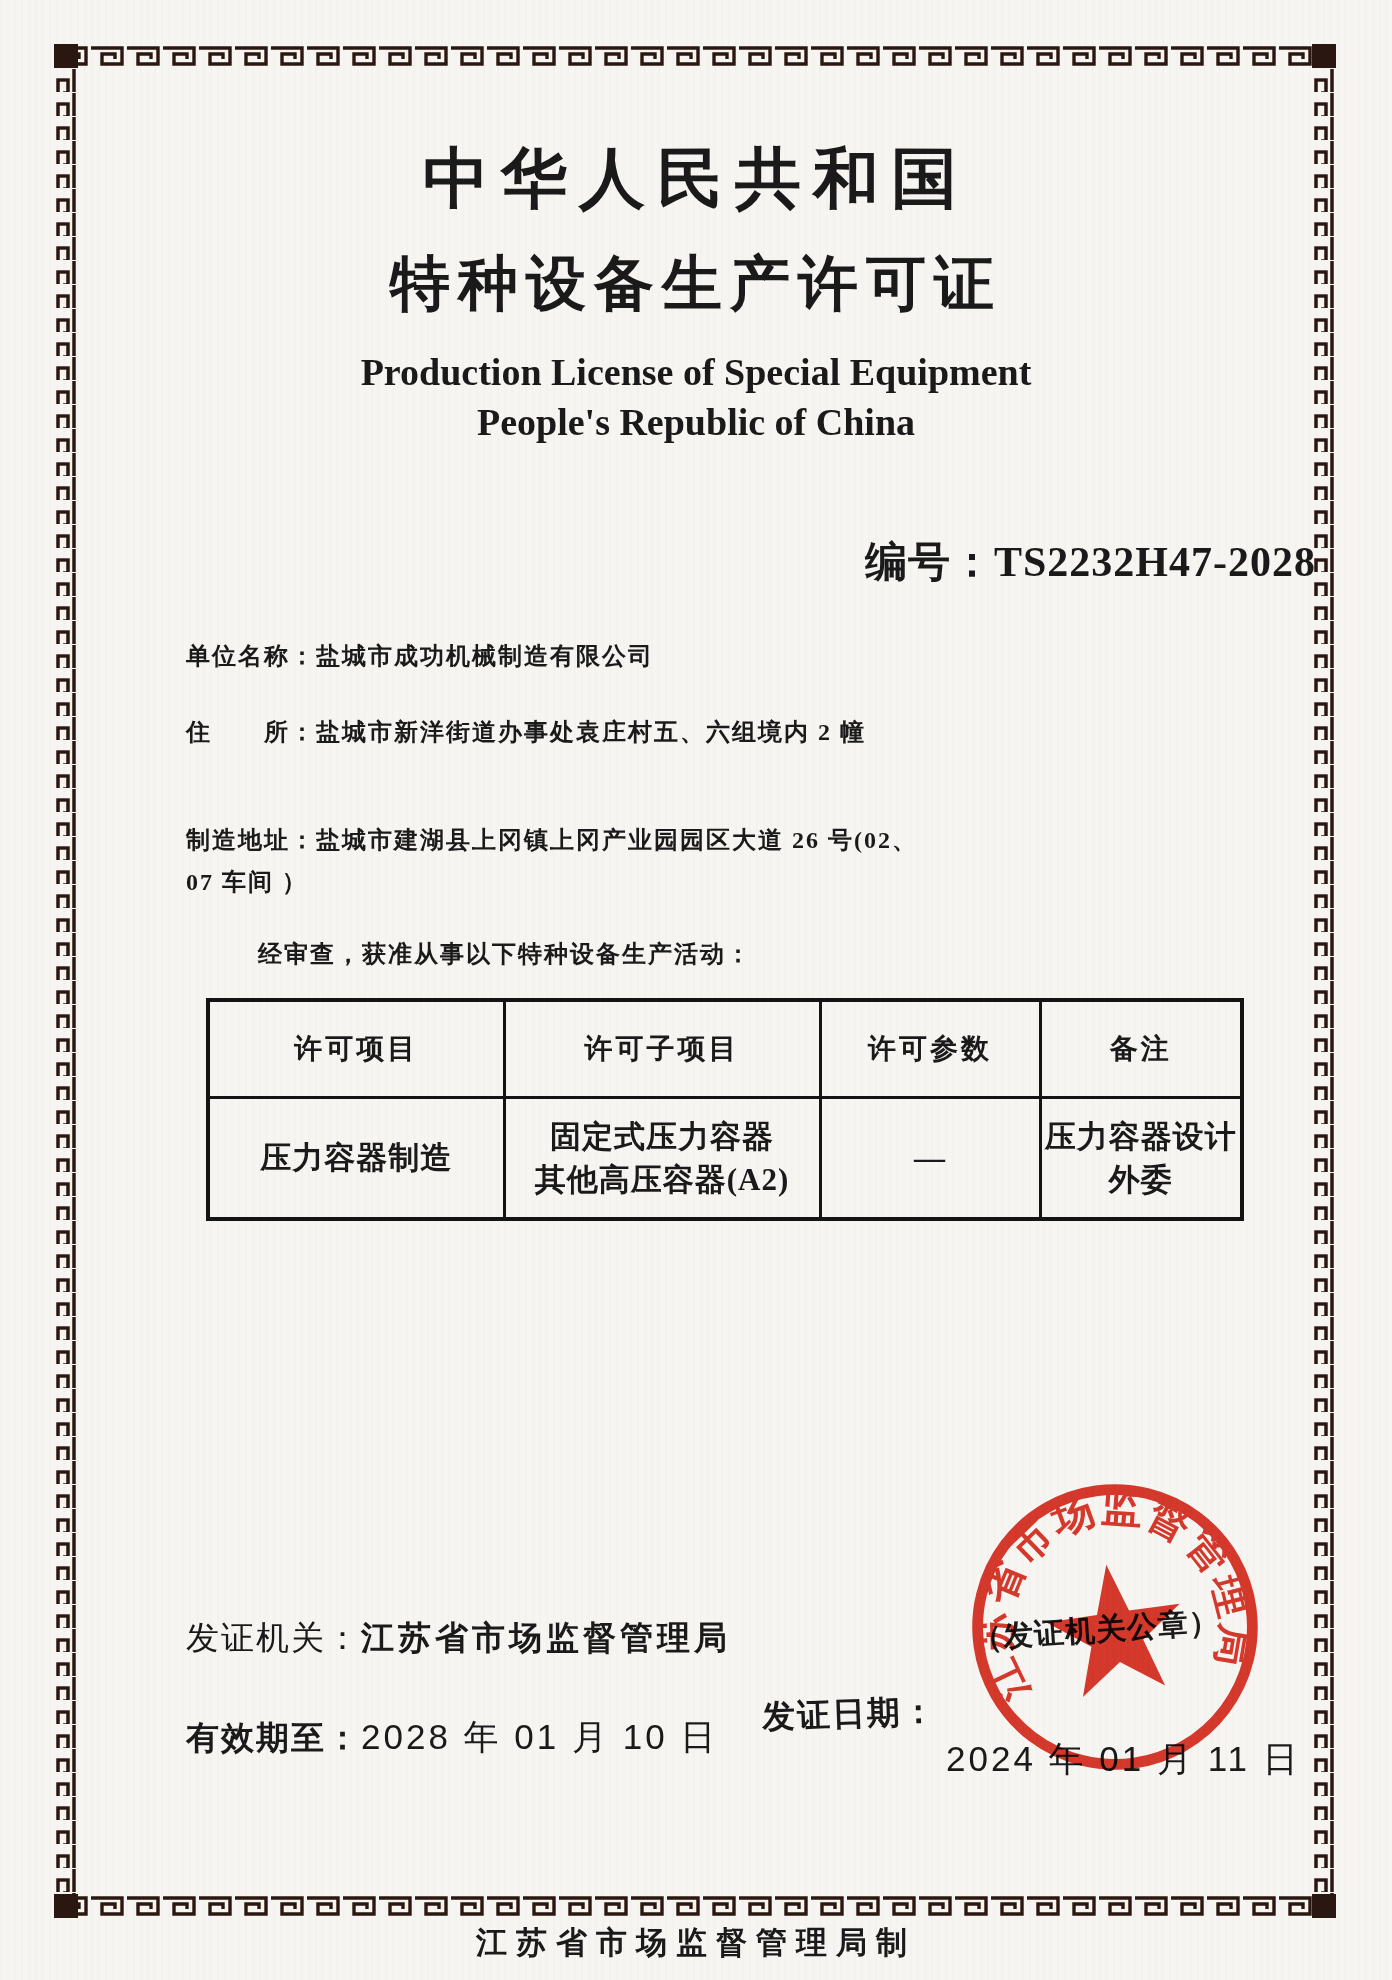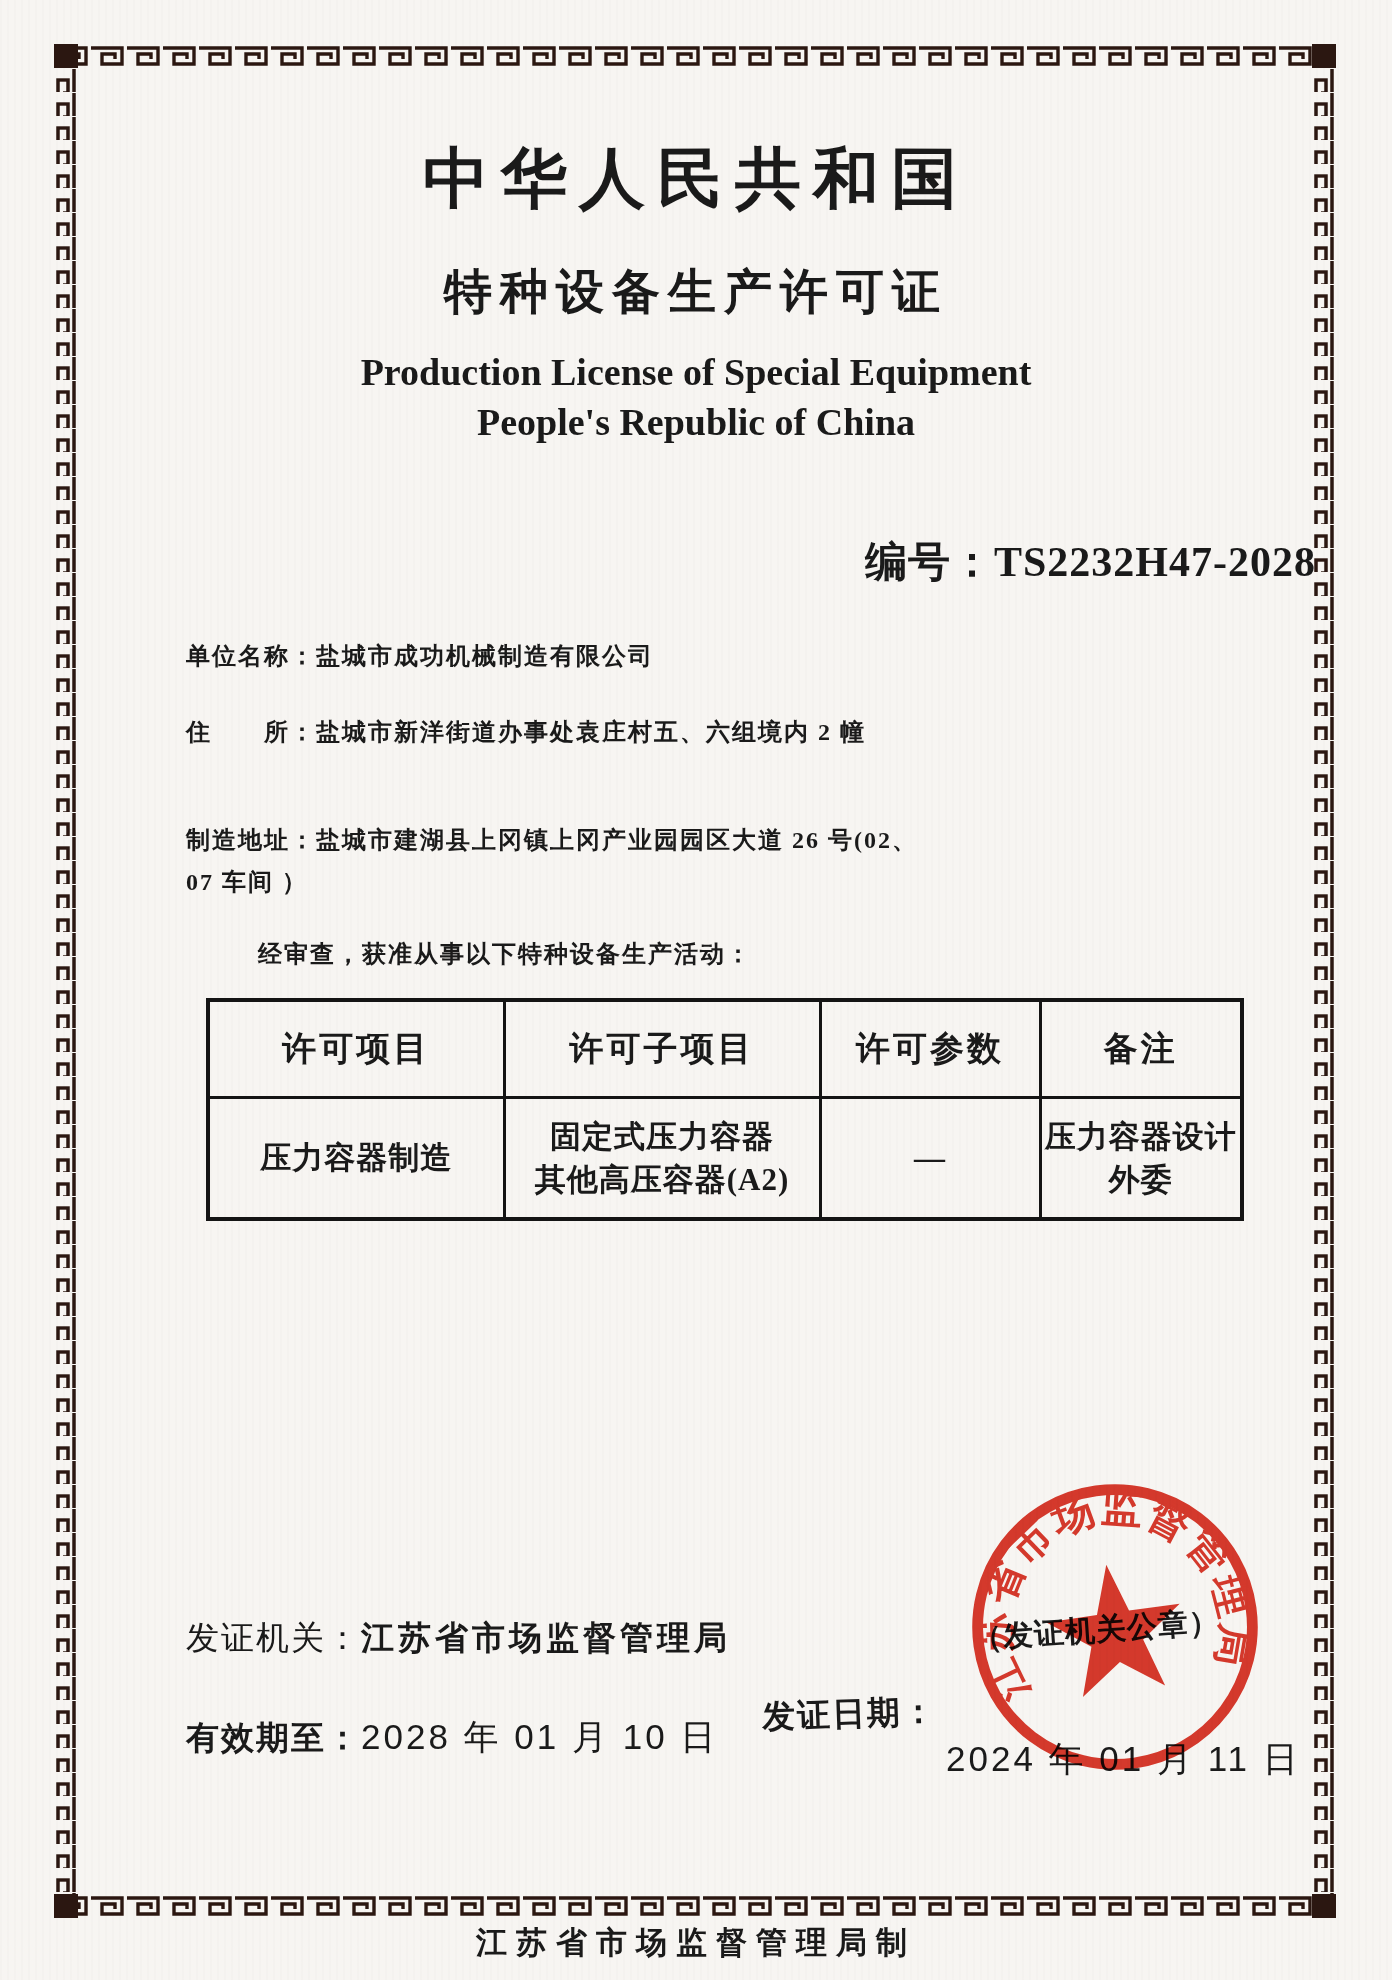--- a/index.html
+++ b/index.html
@@ -17,38 +17,38 @@
   .bs.top{left:0;top:0;width:100%;height:24px;}
   .bs.bottom{left:0;bottom:0;width:100%;height:24px;}
   .bs.left{left:0;top:0;width:24px;height:100%;}
   .bs.right{right:0;top:0;width:24px;height:100%;}
   .corner{position:absolute;width:24px;height:24px;background:#2b1711;}
   .corner.tl{left:0;top:0;}  .corner.tr{right:0;top:0;}
   .corner.bl{left:0;bottom:0;} .corner.br{right:0;bottom:0;}
   
   .t-cn{left:0;right:0;text-align:center;font-family:"Liberation Sans", sans-serif;font-weight:700;}
   .t-cn1{top:134px;font-size:66px;letter-spacing:12px;}
-  .t-cn2{top:260px;font-size:48px;letter-spacing:8px;}
+  .t-cn2{top:244px;font-size:60px;letter-spacing:8px;}
   .t-en{left:0;right:0;text-align:center;font-family:"Liberation Serif", serif;font-weight:700;}
   .t-en1{top:350px;font-size:38px;}
   .t-en2{top:400px;font-size:38px;}
   .license-line{top:534px;right:76px;font-size:42px;letter-spacing:1px;font-weight:600;}
   
   .fline{left:186px;font-size:24px;font-weight:600;letter-spacing:2px;white-space:nowrap;}
   .f-unit{top:640px;}
   .f-res{top:716px;}
   .f-mfg1{top:792px;margin-top:32px;}
   .f-mfg2{top:866px;}
   .f-appr{left:258px;top:938px;}
   
   table.lic{position:absolute;left:206px;top:998px;border-collapse:collapse;table-layout:fixed;}
   table.lic td,table.lic th{border:3px solid #141414;text-align:center;vertical-align:middle;
     font-weight:600;padding:0;}
   table.lic{border:4px solid #141414;}
-  table.lic th{height:94px;font-size:34px;letter-spacing:3px;}
+  table.lic th{height:94px;font-size:28px;letter-spacing:3px;}
   table.lic td{height:118px;font-size:31px;letter-spacing:1px;line-height:1.4;}
   td.dash{font-size:40px;font-weight:700;}
   
   .auth-line{left:186px;top:1616px;font-size:33px;letter-spacing:2px;}
   .auth-line .val{font-weight:700;letter-spacing:4px;}
   .seal-note{left:972px;top:1610px;font-size:30px;letter-spacing:1px;transform:rotate(-4deg);font-weight:600;}
   .valid-line{left:186px;top:1714px;font-size:33px;letter-spacing:2px;font-weight:600;white-space:nowrap;}
   .date-sans{font-family:"Liberation Sans", sans-serif;font-size:35px;font-weight:500;letter-spacing:3px;}
   .issue-label{left:762px;top:1692px;font-size:33px;letter-spacing:2px;font-weight:600;transform:rotate(-2deg);}
   .issue-date{left:946px;top:1736px;}

